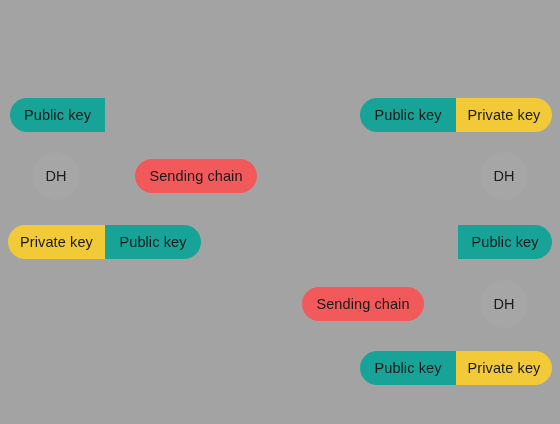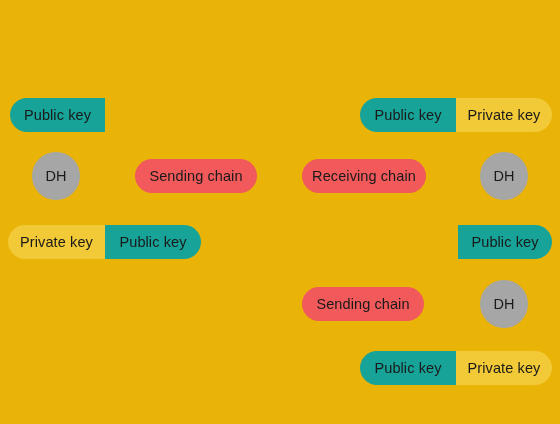--- a/index.html
+++ b/index.html
@@ -4,21 +4,21 @@
 <style>
   html, body {
     margin: 0;
     padding: 0;
     background: #000000;
   }
   #canvas {
     position: relative;
     width: 560px;
     height: 424px;
-    background: #eab308;
+    background: #a3a3a3;
     overflow: hidden;
     font-family: "Liberation Sans", sans-serif;
   }
 
   .node {
     position: absolute;
     box-sizing: border-box;
     display: flex;
     align-items: center;
     justify-content: center;
@@ -87,23 +87,20 @@
   </div>
 
   <div class="node circle gray" style="left:32px; top:152px;">
     <span>DH</span>
   </div>
 
   <div class="node pill red" style="left:135px; top:159px; width:122px;">
     <span>Sending chain</span>
   </div>
 
-  <div class="node pill red" style="left:302px; top:159px; width:124px;">
-    <span>Receiving chain</span>
-  </div>
 
   <div class="node circle gray" style="left:480px; top:152px;">
     <span>DH</span>
   </div>
 
   <div class="group" style="left:8px; top:225px;">
     <div class="node pill yellow pill-left" style="position:relative; width:97px;">
       <span>Private key</span>
     </div>
     <div class="node pill teal pill-right" style="position:relative; width:96px;">

